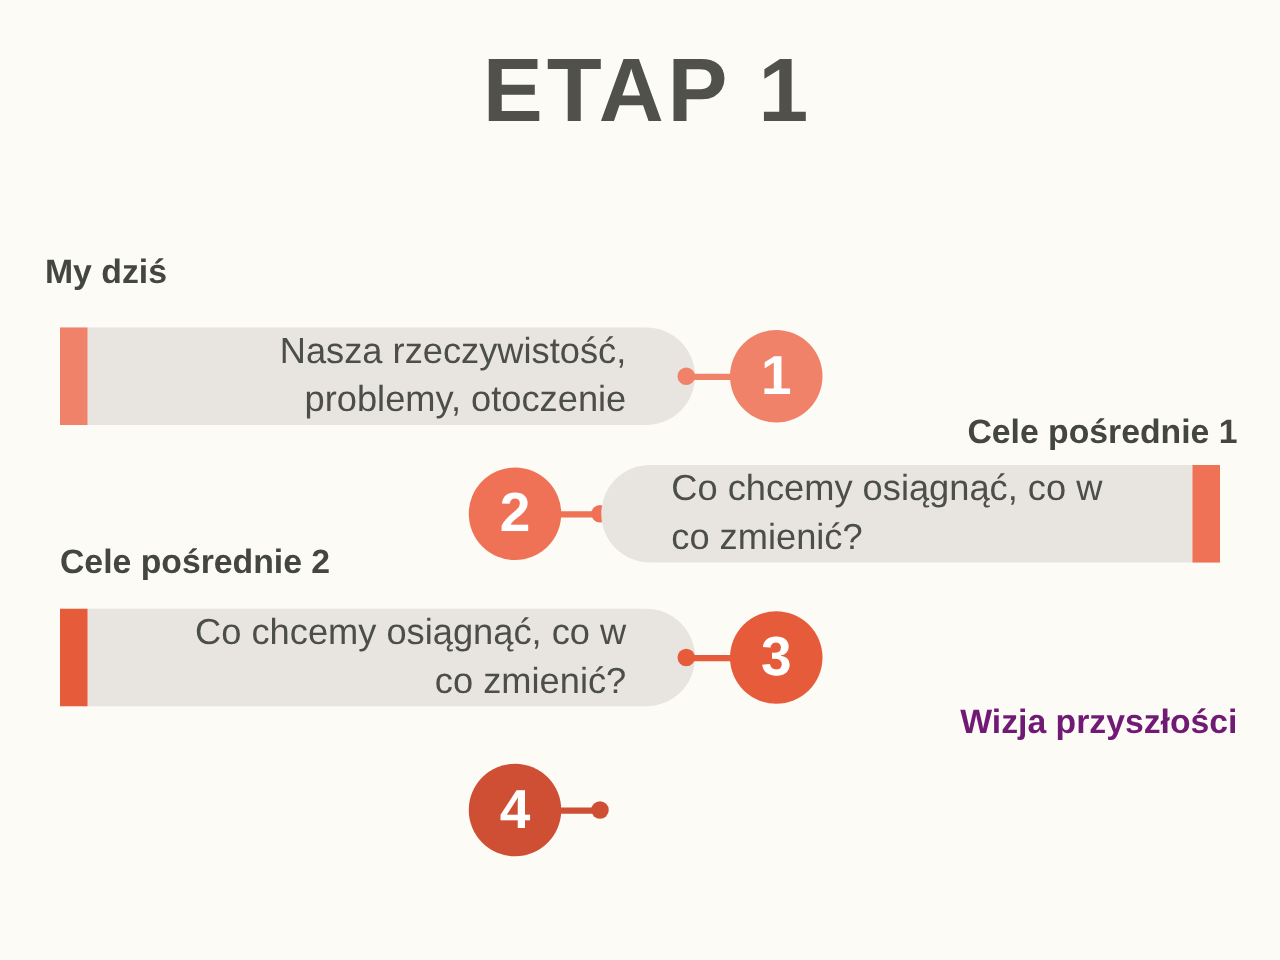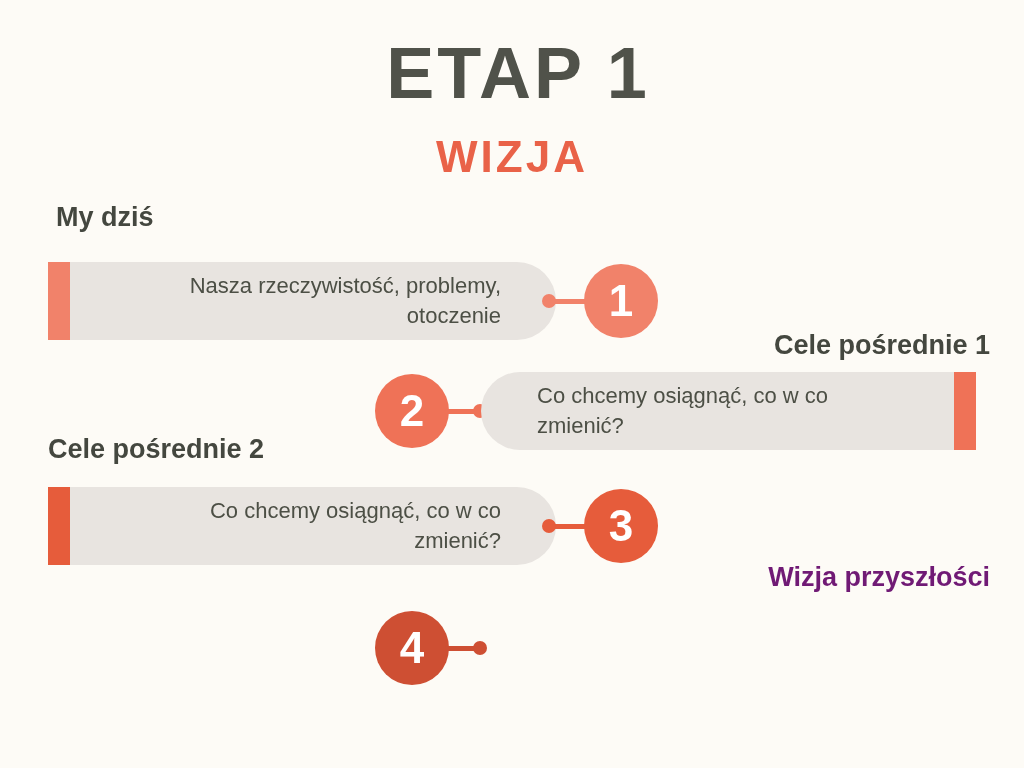--- a/index.html
+++ b/index.html
@@ -55,21 +55,21 @@
 
   .stripe {
     position: absolute;
     top: 0; bottom: 0;
     width: 22px;
   }
   .stripe-left  { left: 0; }
   .stripe-right { right: 0; }
 
   .bar-text {
-    font-size: 22px;
+    font-size: 29px;
     line-height: 1.35;
     color: #4C4F45;
   }
   .bar-left  .bar-text { text-align: right; padding: 0 55px 0 70px; }
   .bar-right .bar-text { text-align: left;  padding: 0 60px 0 56px; }
 
   .circle {
     position: absolute;
     width: 74px; height: 74px;
     border-radius: 50%;
@@ -86,21 +86,21 @@
     height: 5px;
     border-radius: 3px;
   }
   .cdot {
     position: absolute;
     width: 14px; height: 14px;
     border-radius: 50%;
   }
 
   
-  .label-s1 { left: 56px;  top: 202px; }
+  .label-s1 { left: 36px;  top: 202px; }
   .bar-s1   { left: 48px;  top: 262px; width: 508px; }
   .cline-s1 { left: 549px; top: 299px; width: 40px; }
   .cdot-s1  { left: 542px; top: 294px; }
   .circle-s1{ left: 584px; top: 264px; }
 
   
   .label-s2 { right: 34px; top: 330px; }
   .circle-s2{ left: 375px; top: 374px; }
   .cline-s2 { left: 445px; top: 409px; width: 38px; }
   .cdot-s2  { left: 473px; top: 404px; }
@@ -119,21 +119,20 @@
   .cline-s4 { left: 445px; top: 646px; width: 38px; }
   .cdot-s4  { left: 473px; top: 641px; }
   .bar-s4   { left: 481px; top: 609px; width: 495px; }
 </style>
 </head>
 <body>
 
 <div class="canvas" style="background: rgb(253, 251, 246);">
 
   <div class="page-title" style="color: rgb(80, 82, 74);">ETAP 1</div>
-  <div class="page-subtitle" style="color: rgb(233, 98, 72);">WIZJA</div>
 
   <div class="label label-s1" style="color: rgb(68, 71, 63);">My dziś</div>
   <div class="bar bar-left bar-s1" style="background: rgb(232, 228, 224);">
     <span class="stripe stripe-left" style="background: rgb(241, 130, 106);"></span>
     <span class="bar-text" style="color: rgb(76, 79, 69);">Nasza rzeczywistość, problemy, otoczenie</span>
   </div>
   <span class="cline cline-s1" style="background: rgb(241, 130, 106);"></span>
   <span class="cdot cdot-s1" style="background: rgb(241, 130, 106);"></span>
   <div class="circle circle-s1" style="background: rgb(241, 130, 106);">
     <span style="color: rgb(255, 255, 255);">1</span>

